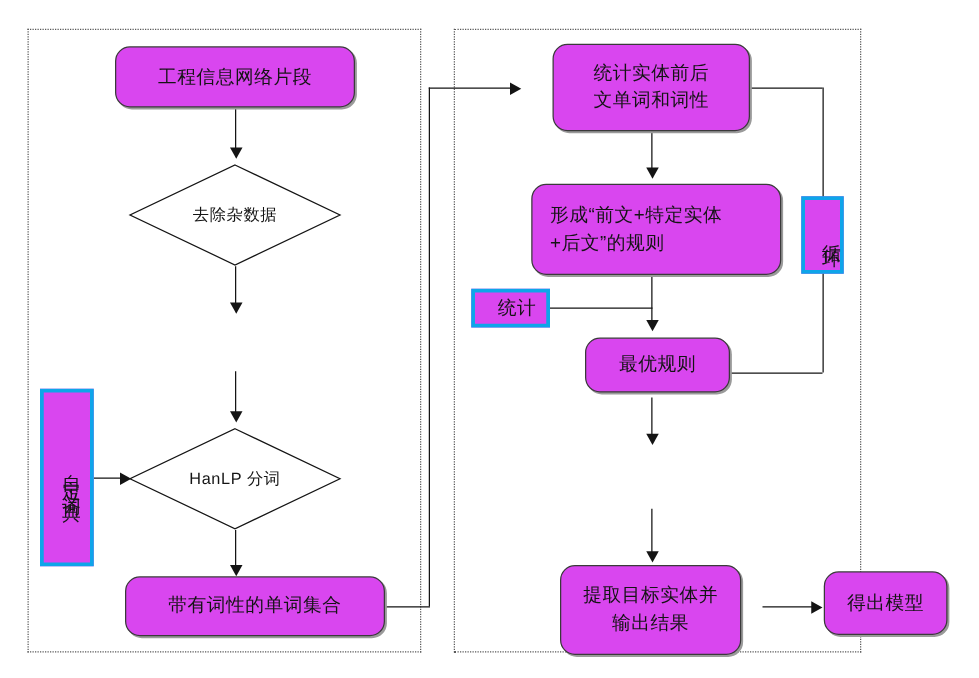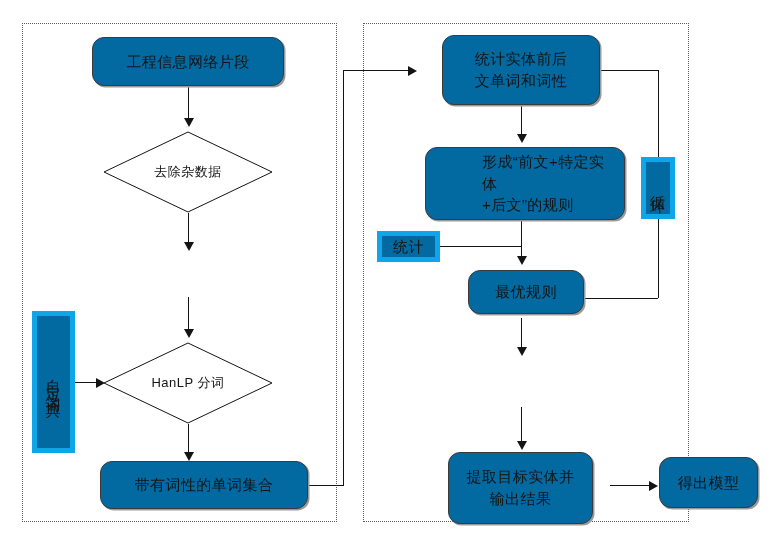--- a/index.html
+++ b/index.html
@@ -4,24 +4,24 @@
 <style>
   html,body{margin:0;padding:0;background:#ffffff;}
   body{font-family:"Liberation Sans","DejaVu Sans",sans-serif;}
   #canvas{position:relative;width:783px;height:542px;background:#ffffff;overflow:hidden;}
 
   
   .panel{position:absolute;border:1px dotted #5a5a5a;background:transparent;}
 
   
   .node{position:absolute;box-sizing:border-box;display:flex;align-items:center;
-        justify-content:center;text-align:center;color:#141414;background:#0369a1;
+        justify-content:center;text-align:center;color:#141414;background:#d946ef;
         font-size:15px;line-height:1.45;letter-spacing:.4px;z-index:5;}
   .rounded{border:1px solid #3a3a3a;border-radius:12px;box-shadow:1.5px 1.5px 0 0 #9a9a9a;}
-  .rect{border:5px solid #0ea5e9;border-radius:0;}
+  .rect{border:3px solid #0ea5e9;border-radius:0;justify-content:flex-end;}
   .node.left-text{justify-content:flex-start;text-align:left;}
   .node .txt{padding:0 8px;white-space:pre-line;}
 
   
   .diamond{position:absolute;z-index:5;}
   .diamond svg{position:absolute;left:0;top:0;overflow:visible;}
   .diamond .dlabel{position:absolute;left:0;top:0;width:100%;height:100%;
         display:flex;align-items:center;justify-content:center;
         font-size:13px;color:#141414;letter-spacing:.5px;}
 
@@ -95,21 +95,21 @@
   <div class="arrow right" style="left:408px;top:66px;"></div>
 
   <div class="node rounded" style="left:442px;top:35px;width:158px;height:70px;">
     <span class="txt">统计实体前后
 文单词和词性</span>
   </div>
 
   <div class="line vline" style="left:521px;top:105px;height:32px;"></div>
   <div class="arrow down" style="left:517px;top:134px;"></div>
 
-  <div class="node rounded left-text" style="left:425px;top:147px;width:200px;height:73px;padding-left:42px;">
+  <div class="node rounded left-text" style="left:425px;top:147px;width:200px;height:73px;">
     <span class="txt" style="padding-left:14px;">形成“前文+特定实体
 +后文”的规则</span>
   </div>
 
   <div class="line vline" style="left:521px;top:220px;height:38px;"></div>
   <div class="arrow down" style="left:517px;top:256px;"></div>
 
   <div class="node rect" style="left:377px;top:231px;width:63px;height:31px;">
     <span class="txt">统计</span>
   </div>

